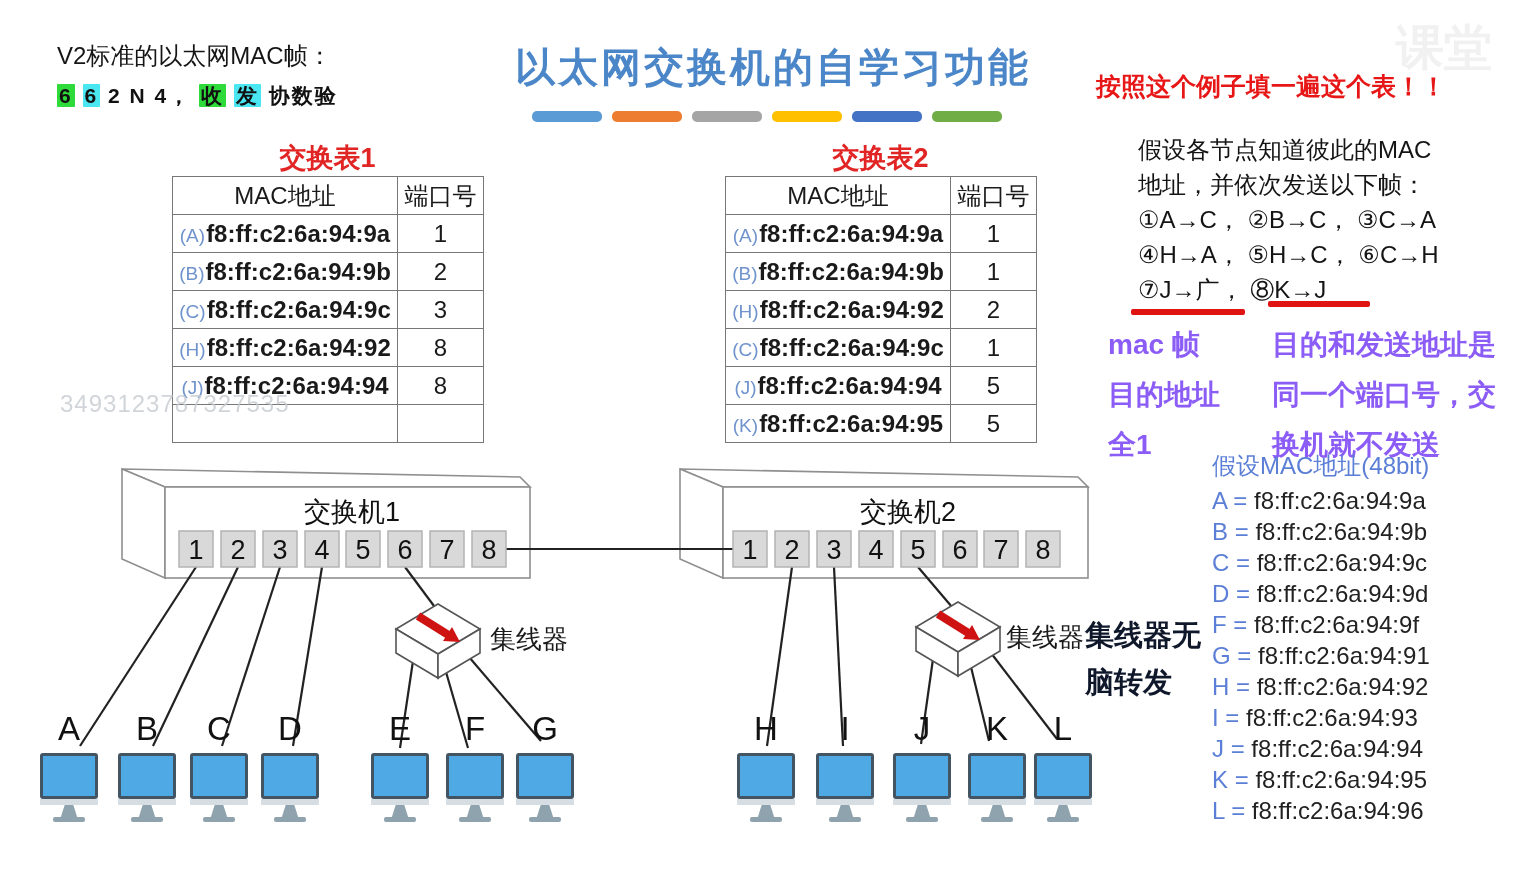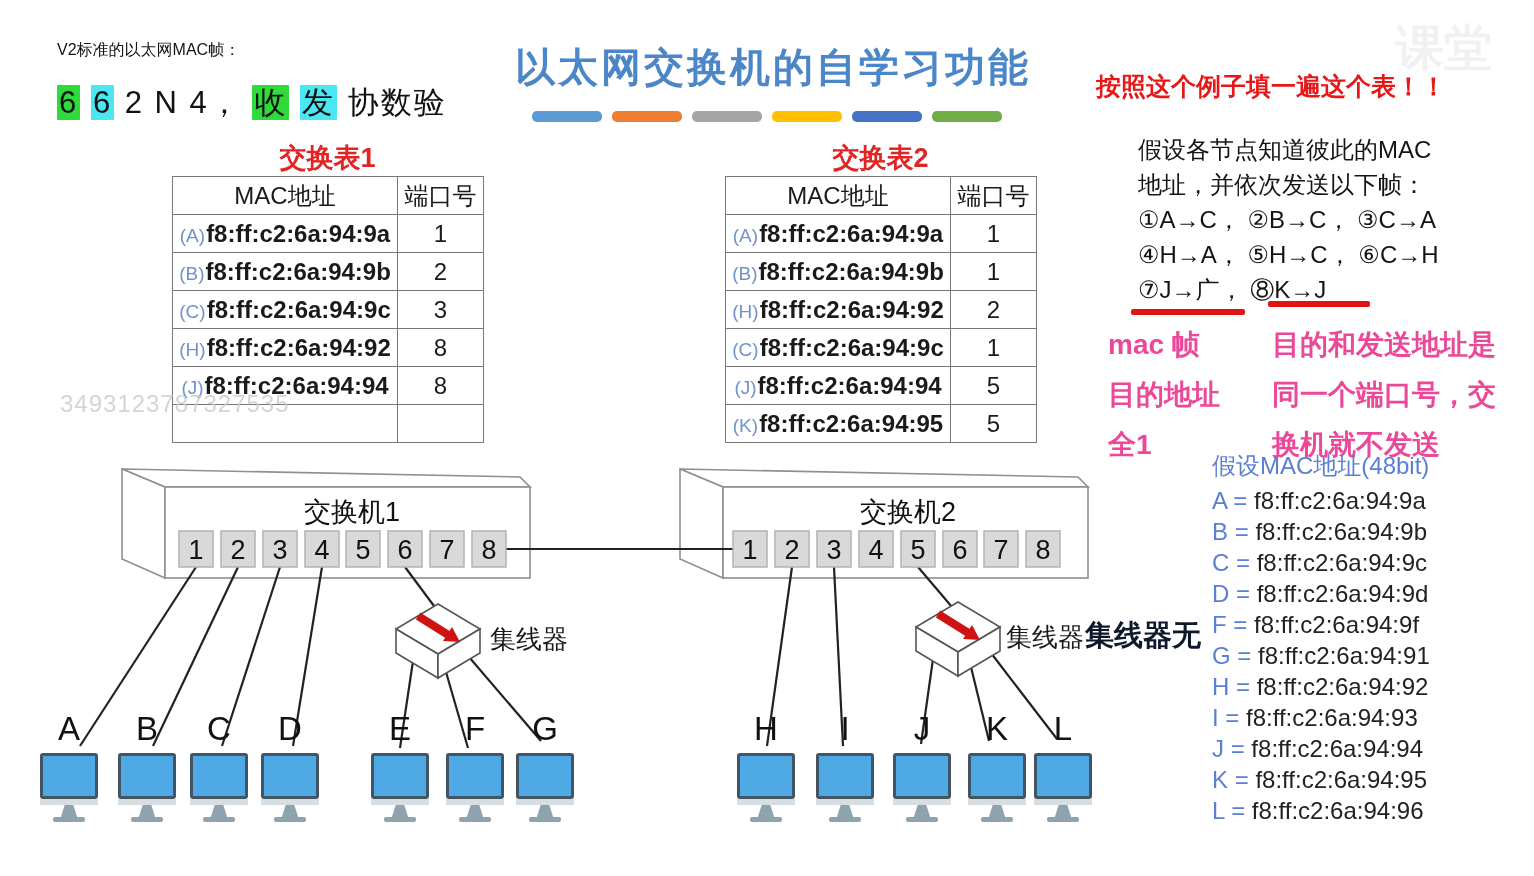--- a/index.html
+++ b/index.html
@@ -1,35 +1,35 @@
 <!DOCTYPE html>
 <html><head>
 <meta charset="utf-8">
 <style>
   html,body{margin:0;padding:0;background:#fff;}
   .stage{position:relative;width:1534px;height:876px;background:#ffffff;overflow:hidden;
          font-family:"Liberation Sans",sans-serif;color:#111;}
   .abs{position:absolute;}
 
   
-  .tl-line1{left:57px;top:40px;font-size:16px;color:#151515;}
-  .tl-line2{left:57px;top:82px;font-size:31px;color:#111;letter-spacing:2px;font-weight:normal;}
+  .tl-line1{left:57px;top:40px;font-size:24px;color:#151515;}
+  .tl-line2{left:57px;top:82px;font-size:21px;color:#111;letter-spacing:2px;font-weight:bold;}
   .tl-line2 .hl{padding:0 2px;border-radius:1px;}
 
   
   .main-title{left:498px;top:40px;width:550px;text-align:center;font-size:40px;font-weight:bold;
               color:#4b86c8;letter-spacing:3px;}
   .title-bars{left:532px;top:111px;display:flex;gap:10px;}
   .title-bars span{display:block;width:70px;height:11px;border-radius:5px;}
 
   
   .headline{left:1096px;top:70px;font-size:25px;font-weight:bold;color:#e81717;}
   .para{left:1138px;top:132px;width:400px;font-size:24px;line-height:35px;color:#141414;}
   .redline{background:#e11414;height:6px;border-radius:2px;}
-  .note-col{font-size:28px;font-weight:bold;color:#ec4899;line-height:50px;}
+  .note-col{font-size:28px;font-weight:bold;color:#8b5cf6;line-height:50px;}
 
   
   .tbl-title{width:311px;text-align:center;font-size:27px;font-weight:bold;color:#e12424;}
   table.swtable{position:absolute;border-collapse:collapse;background:#fff;table-layout:fixed;}
   table.swtable th,table.swtable td{border:1.5px solid #777;height:38px;padding:0;text-align:center;
        font-size:24px;color:#1a1a1a;box-sizing:border-box;}
   table.swtable th{font-weight:normal;}
   td.mac{font-weight:bold;}
   .pfx{color:#6f93cc;font-size:19px;font-weight:normal;margin-right:1px;}
 
@@ -282,20 +282,21 @@
       <polygon class="hubface" points="1000,627 958,652 958,676 1000,651"></polygon>
       <line class="hubarrow" x1="938" y1="614" x2="970" y2="634"></line>
       <polygon class="hubhead" points="980,640 963,639 972,625"></polygon>
     </g>
   </svg>
 
   <div class="abs hub-label" style="left:490px;top:622px;">集线器</div>
   <div class="abs hub-label" style="left:1006px;top:620px;">集线器</div>
   <div class="abs hub-note" style="left:1085px;top:612px;">
     <div>集线器无</div>
+    <div>脑转发</div>
   </div>
 
   <div class="abs pc-label" style="left:39px;top:710px;">A</div>
   <div class="abs pc-label" style="left:117px;top:710px;">B</div>
   <div class="abs pc-label" style="left:189px;top:710px;">C</div>
   <div class="abs pc-label" style="left:260px;top:710px;">D</div>
   <div class="abs pc-label" style="left:370px;top:710px;">E</div>
   <div class="abs pc-label" style="left:445px;top:710px;">F</div>
   <div class="abs pc-label" style="left:515px;top:710px;">G</div>
   <div class="abs pc-label" style="left:736px;top:710px;">H</div>

